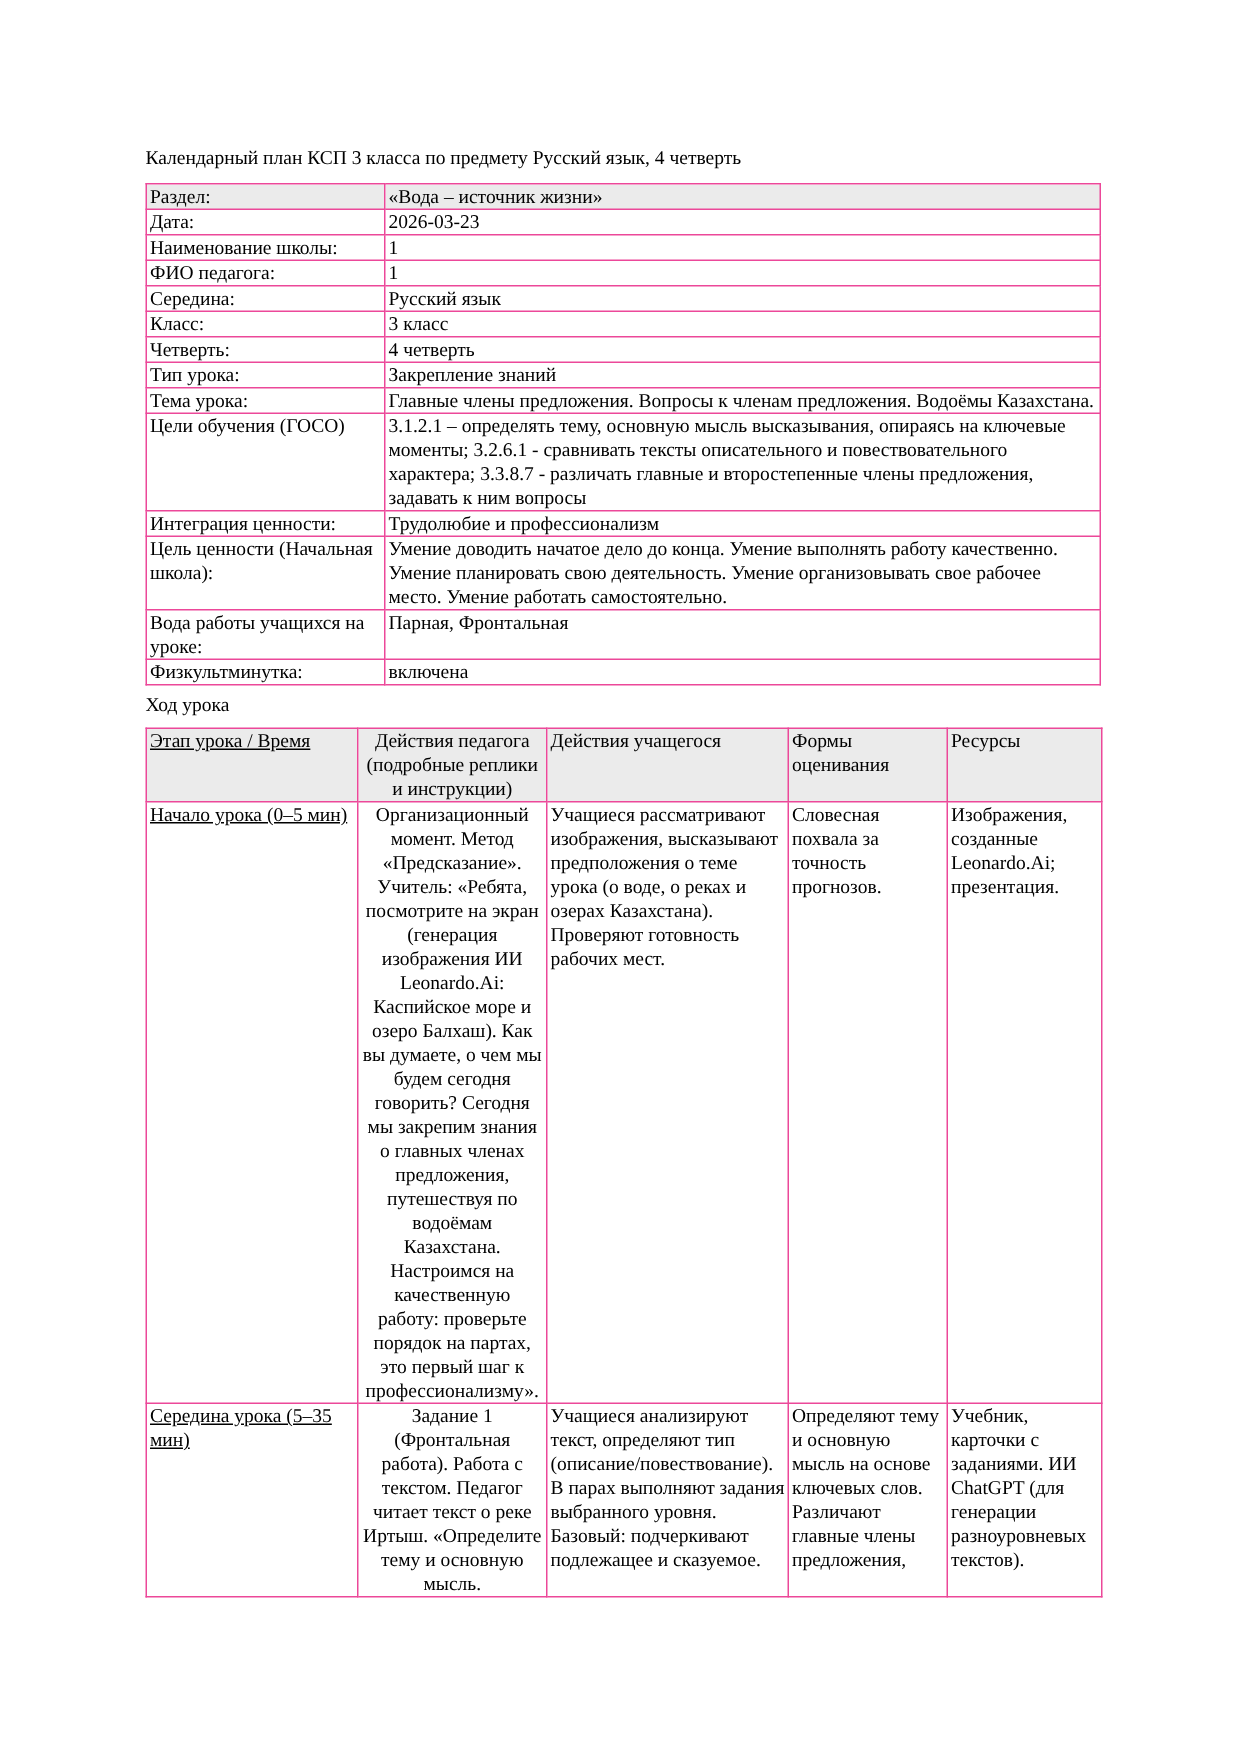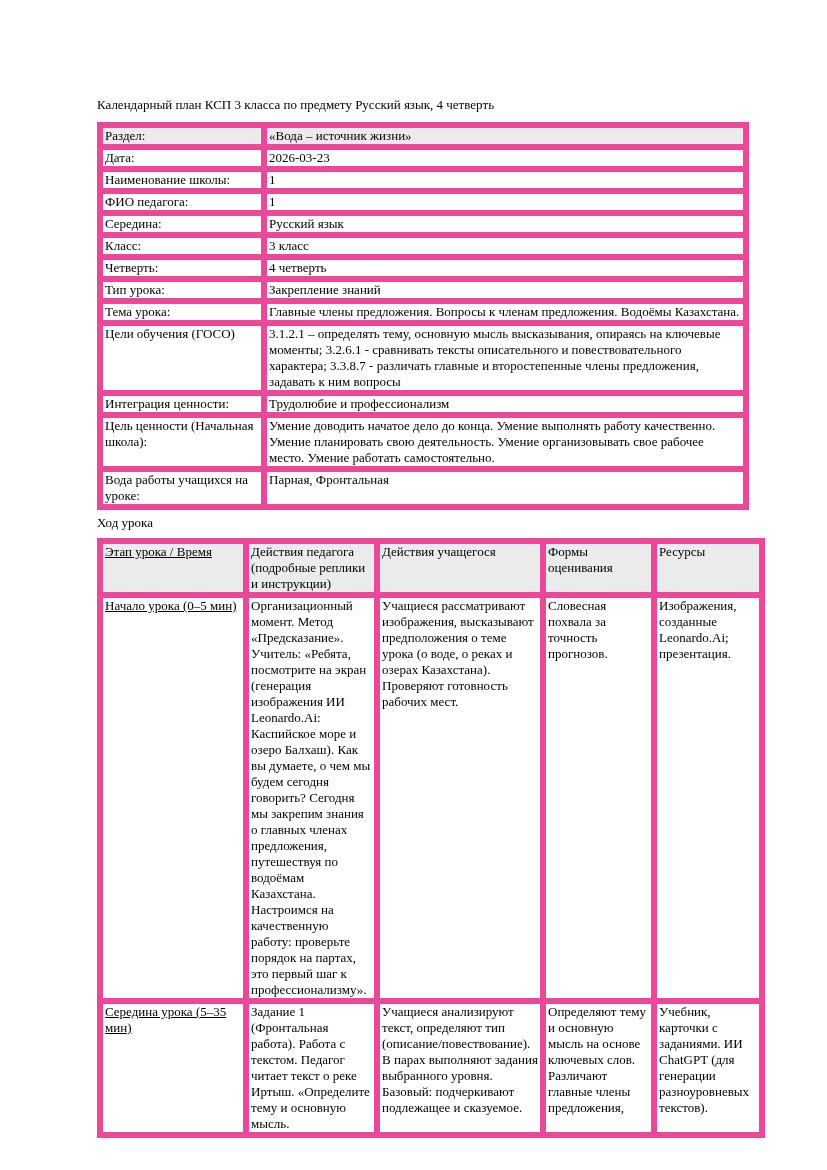--- a/index.html
+++ b/index.html
@@ -29,41 +29,41 @@
     margin: 0 0 9px 0;
     font-size: 13px;
     line-height: 16px;
   }
   table {
     border-collapse: collapse;
     table-layout: fixed;
     width: 630px;
   }
   td, th {
-    border: 6px solid #ec4899;
+    border: 1px solid #ec4899;
     padding: 0 2px;
     vertical-align: top;
     font-weight: normal;
     text-align: left;
     font-size: 13px;
     line-height: 16px;
     overflow: hidden;
   }
   .shaded {
     background: #ebebeb;
   }
   .info-label { width: 154px; }
   .info-value { width: 472px; }
   .flow-label {
     margin: 5px 0 7px 0;
     font-size: 13px;
     line-height: 16px;
   }
   .c1 { width: 136px; text-decoration: underline; }
-  .c2 { width: 121px; }
+  .c2 { width: 121px; text-align: center; }
   .c3 { width: 156px; margin-top: 36px; }
   .c4 { width: 101px; }
   .c5 { width: 98px; }
   .clip-row td {
     height: 126px;
     overflow: hidden;
   }
 </style>
 </head>
 <body>
@@ -120,20 +120,24 @@
           <td class="info-value">Трудолюбие и профессионализм</td>
         </tr>
         <tr>
           <td class="info-label">Цель ценности (Начальная школа):</td>
           <td class="info-value">Умение доводить начатое дело до конца. Умение выполнять работу качественно. Умение планировать свою деятельность. Умение организовывать свое рабочее место. Умение работать самостоятельно.</td>
         </tr>
         <tr>
           <td class="info-label">Вода работы учащихся на уроке:</td>
           <td class="info-value">Парная, Фронтальная</td>
         </tr>
+        <tr>
+          <td class="info-label">Физкультминутка:</td>
+          <td class="info-value">включена</td>
+        </tr>
       </tbody>
     </table>
 
     <p class="flow-label">Ход урока</p>
 
     <table>
       <tbody>
         <tr class="shaded">
           <th class="c1">Этап урока / Время</th>
           <th class="c2">Действия педагога (подробные реплики и инструкции)</th>

